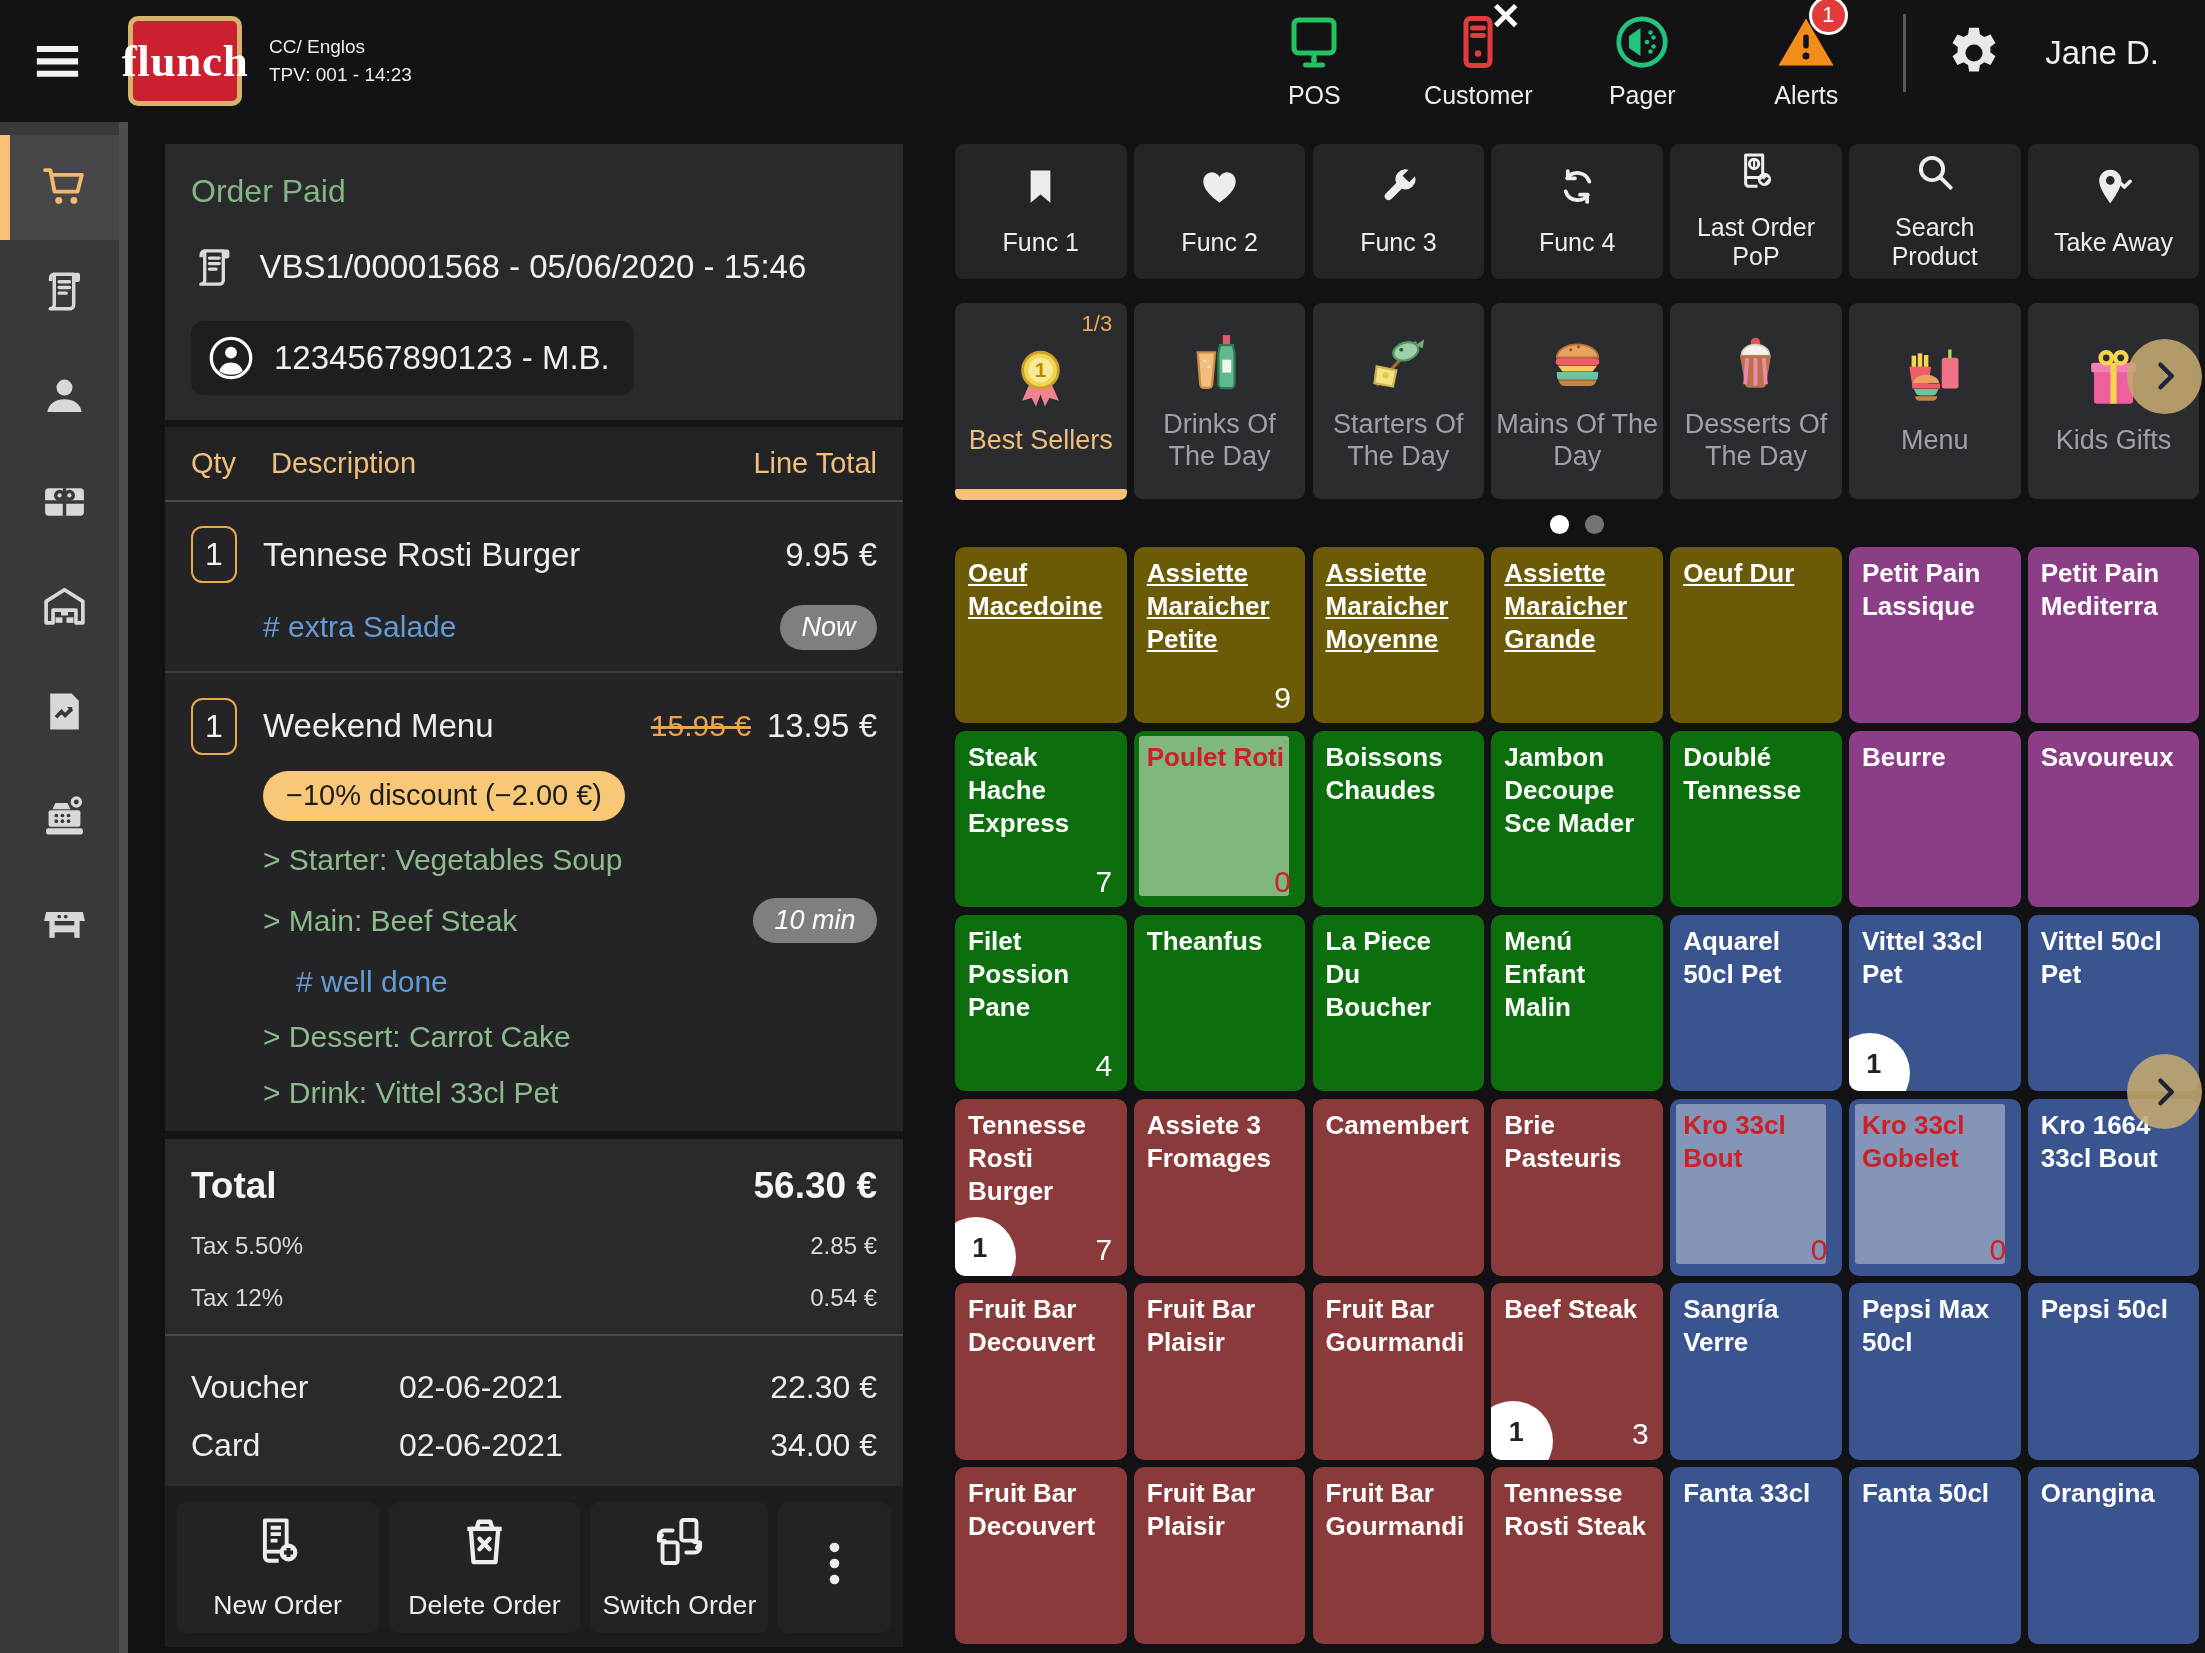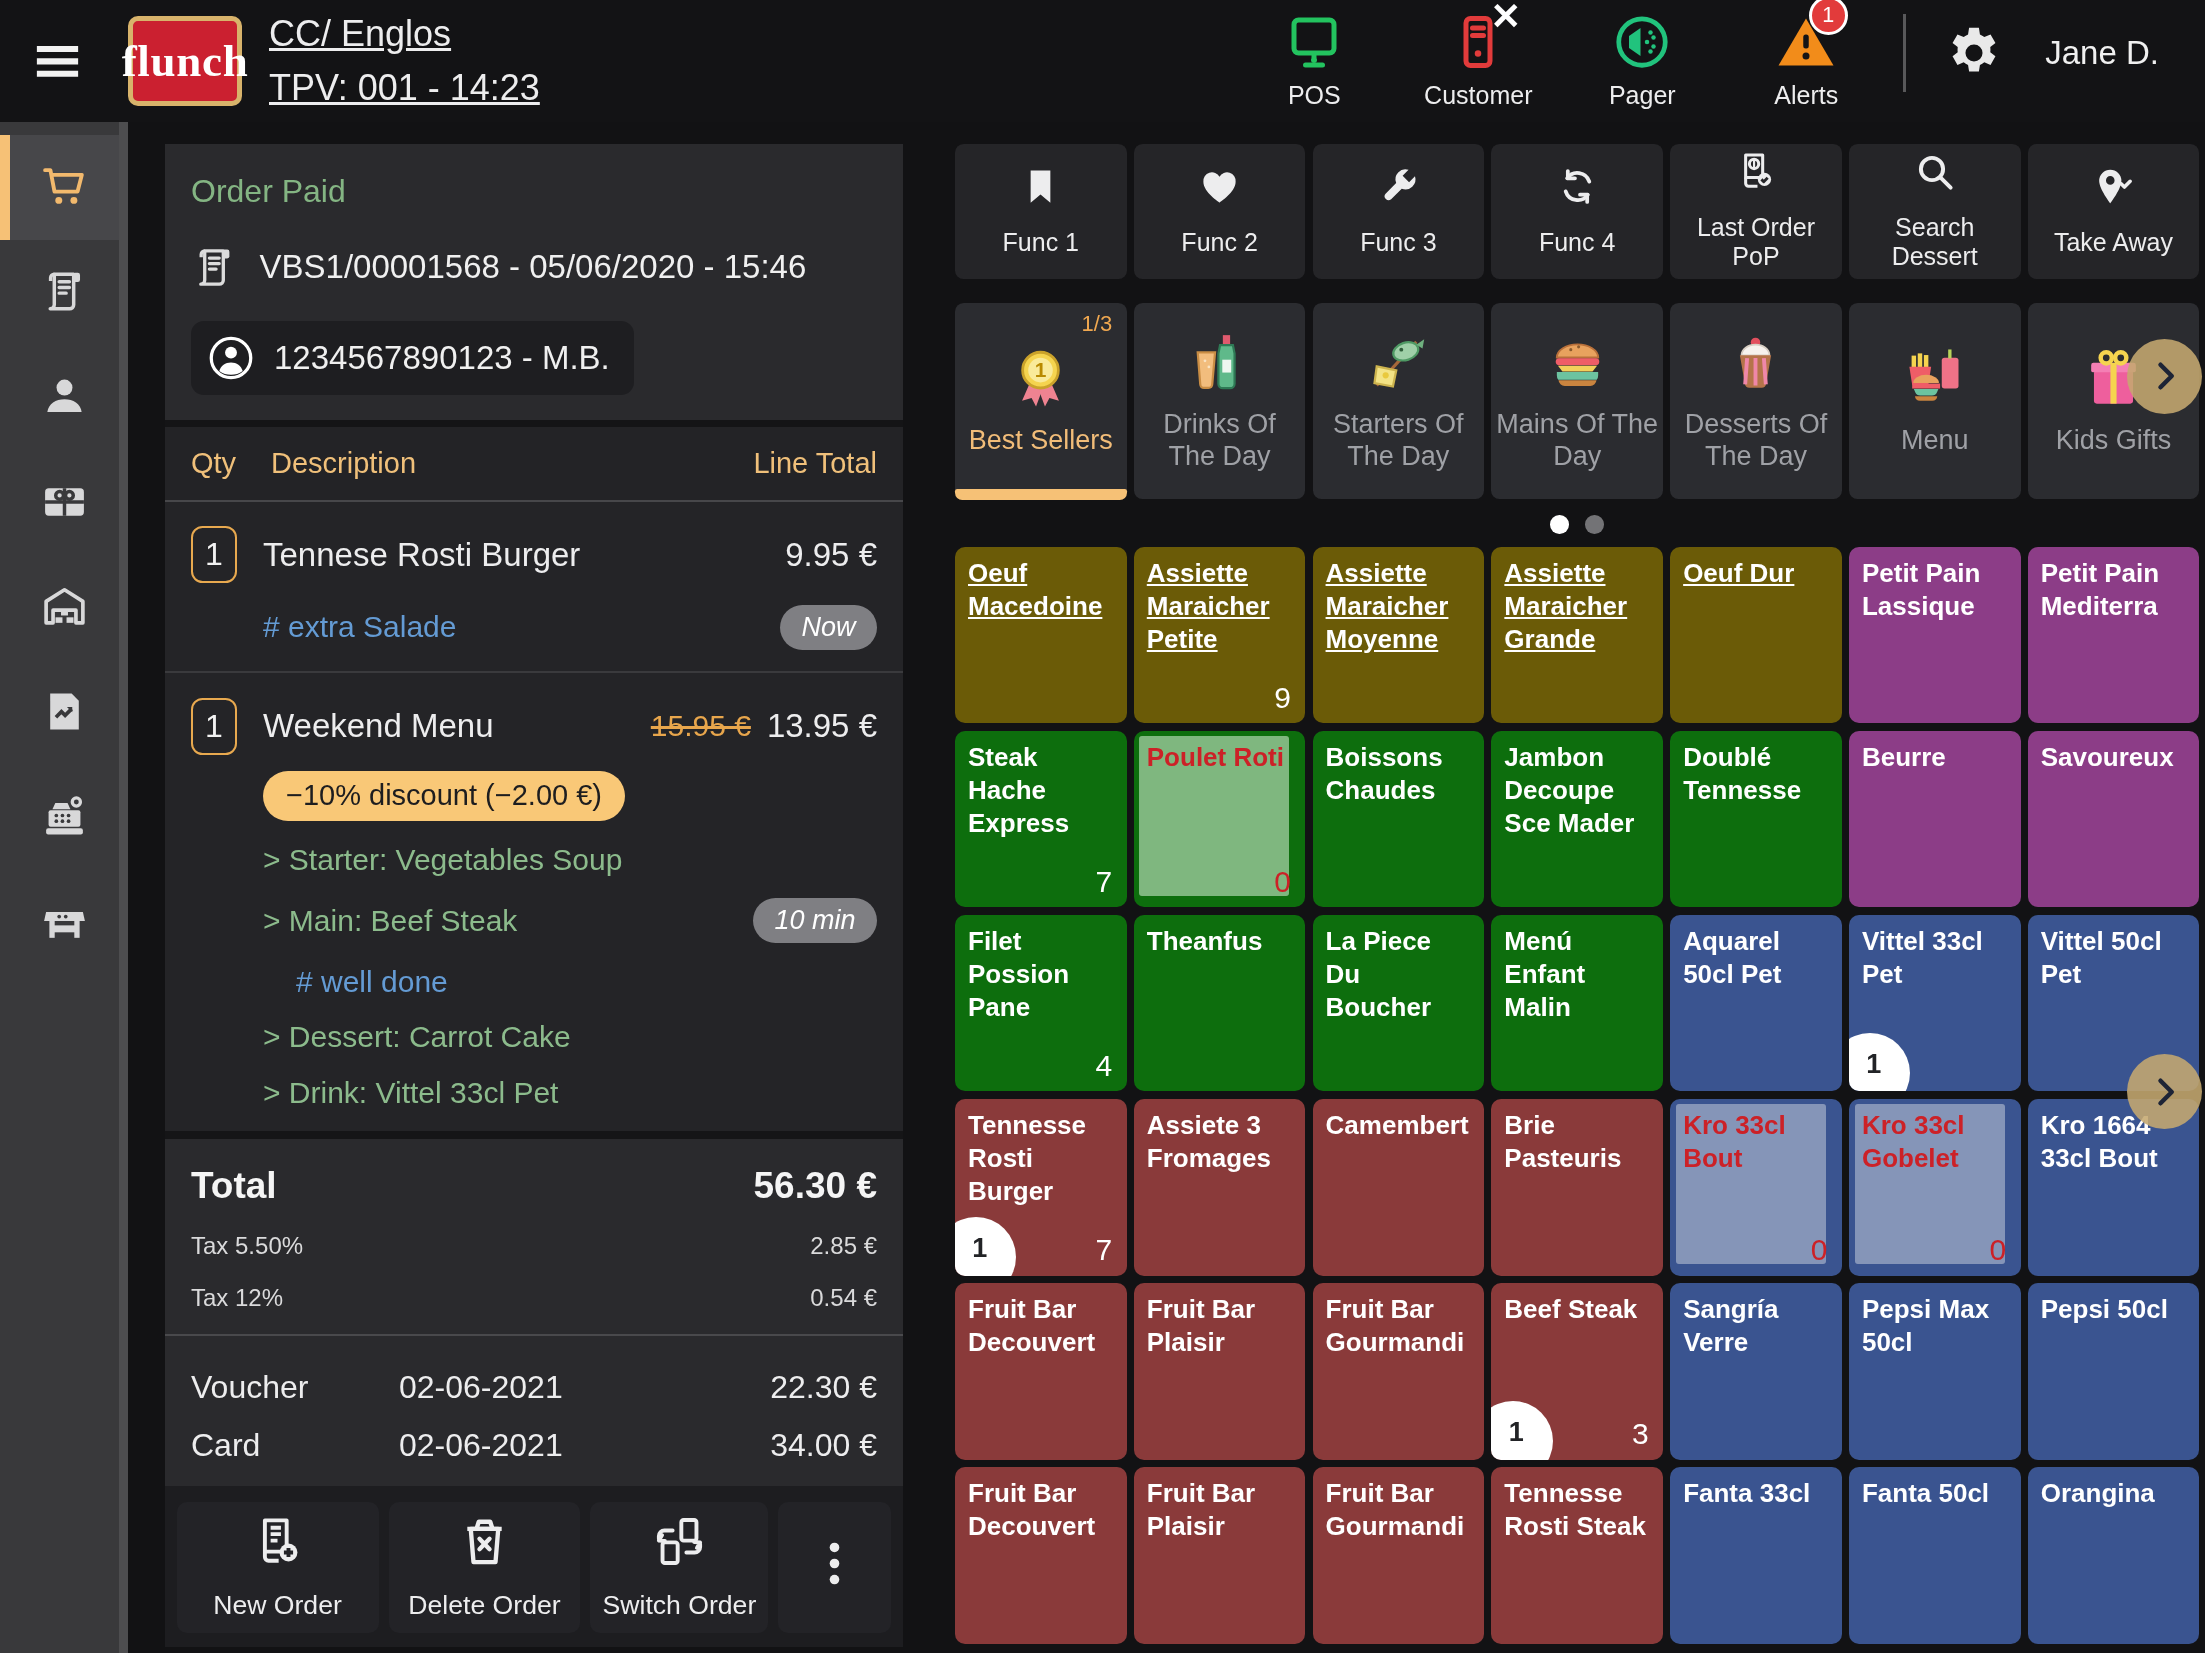--- a/index.html
+++ b/index.html
@@ -7,21 +7,21 @@
               font-family:"Liberation Sans", sans-serif; color:#e9e9ea; }
   .screen { width:100%; height:100%; display:flex; flex-direction:column; }
 
   
   .topbar { height:122px; display:flex; align-items:center; padding:0 26px 0 30px; background:#131315; flex:0 0 auto; }
   .hamburger { width:55px; height:55px; color:#f2f2f2; margin-right:43px; }
   .hamburger svg { width:100%; height:100%; }
   .brand { width:114px; height:90px; background:#cb2030; border:5.7px solid #d8b36b; border-radius:10px;
            display:flex; align-items:center; justify-content:center; }
   .brand span { font-family:"Liberation Serif", serif; font-weight:bold; font-size:45px; color:#fff; letter-spacing:0.7px; }
-  .store-info { margin-left:27px; font-size:36px; line-height:1.5; color:#ededee;text-decoration:underline; }
+  .store-info { margin-left:27px; font-size:19px; line-height:1.5; color:#ededee; }
   .topnav { margin-left:auto; display:flex; align-items:flex-start; }
   .nav-item { width:164px; display:flex; flex-direction:column; align-items:center; gap:8.6px; cursor:pointer; }
   .nav-icon { position:relative; width:60px; height:60px; }
   .nav-icon svg { width:100%; height:100%; }
   .nav-x { position:absolute; top:-14.4px; right:-13px; color:#fff; font-size:37px; font-weight:bold; line-height:1; }
   .nav-badge { position:absolute; top:-16px; right:-11.5px; width:39px; height:39px; border-radius:50%;
                background:#e23b3b; border:3.6px solid #fff; color:#fff; font-size:21.5px;
                display:flex; align-items:center; justify-content:center; }
   .nav-label { font-size:25px; color:#ededee; }
   .top-divider { width:3.6px; height:78px; background:#58585a; margin:0 37px 17px 14.4px; align-self:center; }
@@ -455,21 +455,21 @@
                 <circle cx="17" cy="16.4" r="3.7" fill="currentColor" stroke="none"></circle>
                 <path d="M15.3 16.4l1.3 1.3 2.2-2.2" stroke="#252528" stroke-width="1.6"></path>
               </svg></span>
             <span>Last Order PoP</span>
           </div>
           <div class="func">
             <span class="icon"><svg viewBox="0 0 24 24" fill="none" stroke="currentColor" stroke-width="2.2" stroke-linecap="round">
                 <circle cx="10.6" cy="10.6" r="6.2"></circle>
                 <path d="M15.4 15.4 21 21"></path>
               </svg></span>
-            <span>Search Dessert</span>
+            <span>Search Product</span>
           </div>
           <div class="func">
             <span class="icon"><svg viewBox="0 0 24 24" fill="currentColor">
                 <path d="M10.2 2.6a6.2 6.2 0 0 0-6.2 6.2c0 4.6 6.2 12.6 6.2 12.6s6.2-8 6.2-12.6a6.2 6.2 0 0 0-6.2-6.2zm0 8.4a2.4 2.4 0 1 1 0-4.8 2.4 2.4 0 0 1 0 4.8z"></path>
                 <path d="M16.4 10.6l1.7 1.7 3.2-3.2" fill="none" stroke="currentColor" stroke-width="2" stroke-linecap="round" stroke-linejoin="round"></path>
               </svg></span>
             <span>Take Away</span>
           </div>
         </div>
       <div class="cat-wrap">

